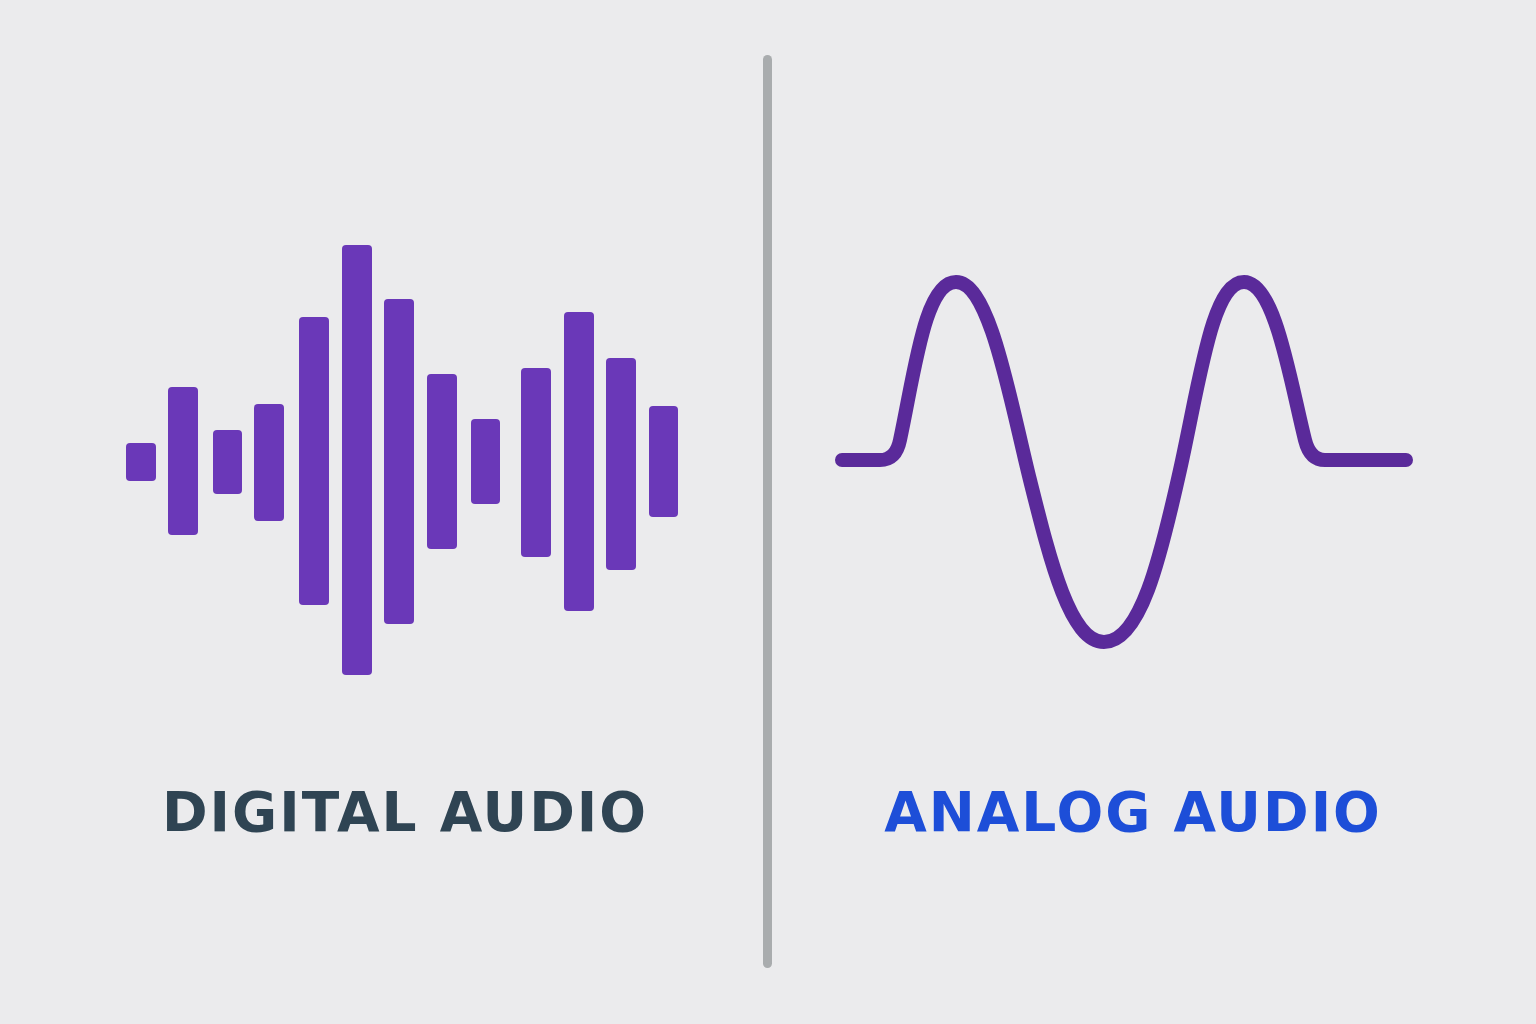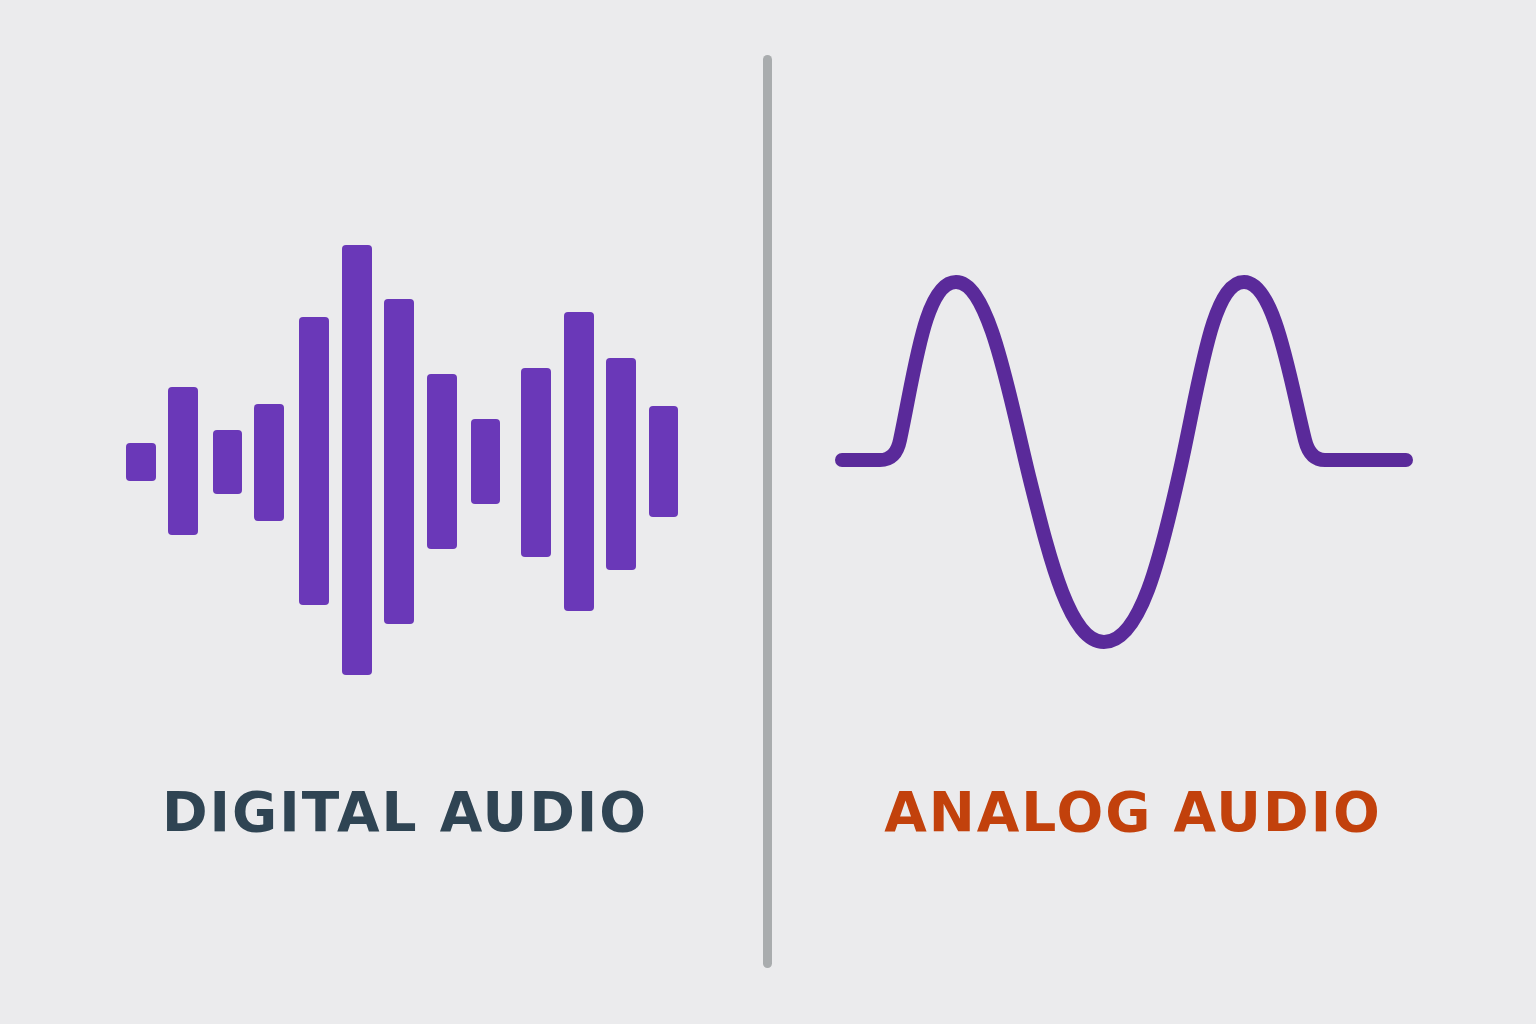--- a/index.html
+++ b/index.html
@@ -62,13 +62,13 @@
 
 <div class="divider" id="divider" style="background: rgb(169, 172, 174); left: 763px; top: 55px; height: 913px;"></div>
 
 <div id="right-panel" class="panel"></div>
 
 <svg class="wave" width="1536" height="1024" viewBox="0 0 1536 1024">
   <path id="wave-path" fill="none" stroke-linecap="round" stroke-linejoin="round" d="M 842 460 L 880 460 Q 896 460 900 440 C 915 370 925 282 956 282 C 990 282 1010 400 1030 480 C 1050 560 1070 642 1104 642 C 1140 642 1160 560 1180 470 C 1200 380 1212 282 1244 282 C 1275 282 1290 380 1305 440 Q 1310 460 1325 460 L 1406 460" stroke="#5a2a9a" stroke-width="14"></path>
 </svg>
 
 <div class="label" id="digital-label" style="color: rgb(47, 68, 83);">DIGITAL AUDIO</div>
-<div class="label" id="analog-label" style="color: #c2410c;">ANALOG AUDIO</div>
+<div class="label" id="analog-label" style="color: #1d4ed8;">ANALOG AUDIO</div>
 
 </body></html>

